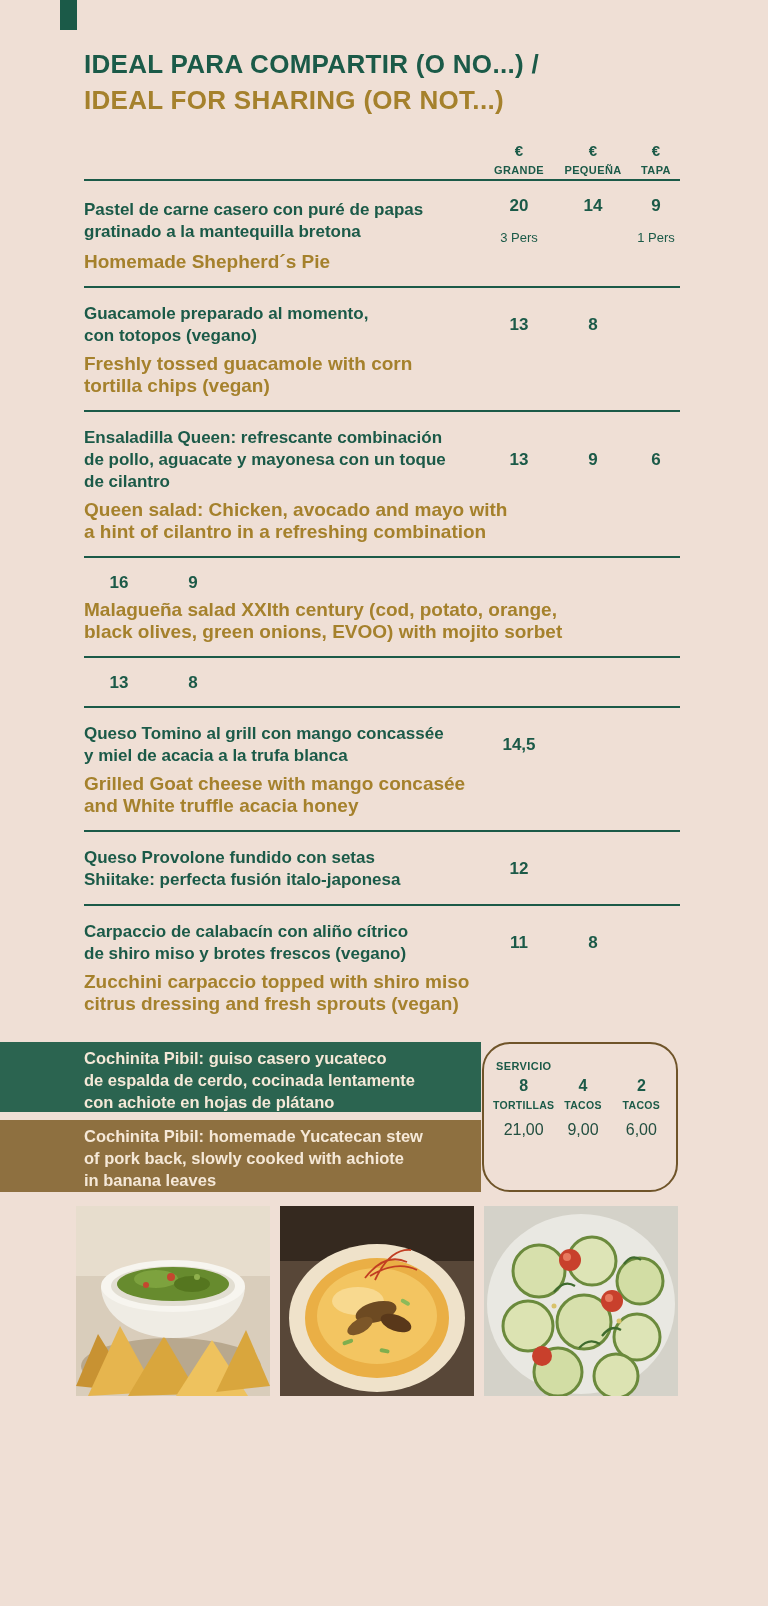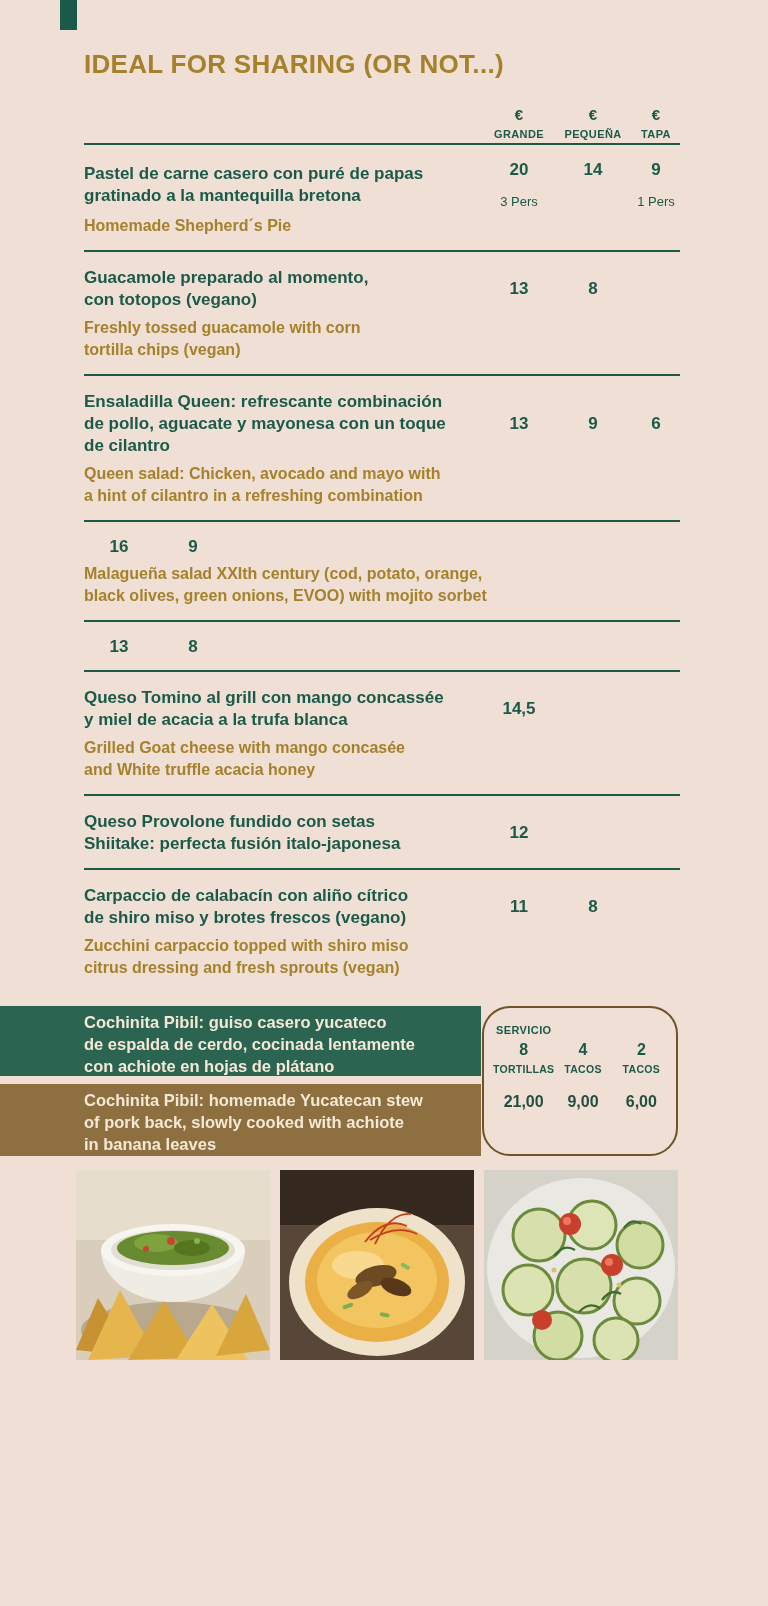--- a/index.html
+++ b/index.html
@@ -12,55 +12,56 @@
   .t-en{color:#a5812c}
   .colheader{display:flex;align-items:flex-end;border-bottom:2px solid #1b5a48;padding-bottom:3px;width:596px}
   .spacer{width:400px;flex-shrink:0}
   .pc1{width:70px}.pc2{width:78px}.pc3{width:48px}
   .chcell{text-align:center}
   .euro{font-size:15px;font-weight:700;color:#1b5a48}
   .clabel{font-size:11px;font-weight:700;letter-spacing:.4px;color:#1b5a48;margin-top:5px}
   .item{padding:15px 0 13px}
   .row{display:flex;align-items:center}
   .es{width:400px;flex-shrink:0;font-size:17px;font-weight:700;color:#1b5a48;line-height:22px;white-space:pre}
-  .en{font-size:16px;font-weight:700;color:#a5812c;line-height:22px;white-space:pre;margin-top:6px;width:560px}
+  .en{font-size:19px;font-weight:700;color:#a5812c;line-height:22px;white-space:pre;margin-top:6px;width:560px}
   .en:empty{display:none}
   .prices{display:flex;width:196px;flex-shrink:0}
   .pcell{text-align:center}
   .pnum{font-size:17px;font-weight:700;color:#1b5a48}
   .pnote{font-size:13px;font-weight:400;color:#1b5a48;margin-top:14px}
   .pnote:empty{display:none}
   .rule{border:none;border-top:2px solid #1b5a48;margin:0;width:596px}
   .special{position:relative;margin-top:14px;height:150px;width:768px}
   .banner{position:absolute;left:0;width:481px;padding:5px 8px 0 84px;box-sizing:border-box;
           color:#f5e8d7;font-size:16.5px;font-weight:700;line-height:22px;white-space:pre}
   .banner-es{top:0;height:70px;background:#2b6450}
   .banner-en{top:78px;height:72px;background:#8e7040}
   .service-box{position:absolute;left:482px;top:0;width:196px;height:150px;box-sizing:border-box;
                border:2.5px solid #6f5429;border-radius:28px;padding:0 4px 0 8px}
   .service-label{margin:16px 0 0 4px;font-size:11px;font-weight:700;letter-spacing:.4px;color:#1b5a48}
   .service-cols{display:flex;margin-top:5px}
   .scol{text-align:center}
   .s1{width:64px}.s2{width:56px}.s3{width:62px}
   .sqty{font-size:16px;font-weight:700;color:#1b5a48}
   .sunit{font-size:10.5px;font-weight:700;letter-spacing:.3px;color:#1b5a48;margin-top:4px}
-  .sprice{font-size:16px;font-weight:700;color:#234f40;margin-top:18px}
+  .sprice{font-size:16px;font-weight:400;color:#234f40;margin-top:10px}
   .photos{display:flex;gap:10px;margin:14px 0 0 76px}
   .photo{width:194px;height:190px;overflow:hidden}
   .photo svg{display:block}
 </style>
 </head>
 <body>
 
 <div class="page">
   <div class="corner-mark"></div>
 
   <div class="content">
 
     <h1 class="title">
+      <div class="t-es">IDEAL PARA COMPARTIR (O NO...) /</div>
       <div class="t-en">IDEAL FOR SHARING (OR NOT...)</div>
     </h1>
 
     <header class="colheader">
       <div class="spacer"></div>
       <div class="chcell pc1">
         <div class="euro">€</div>
         <div class="clabel">GRANDE</div>
       </div>
       <div class="chcell pc2">

